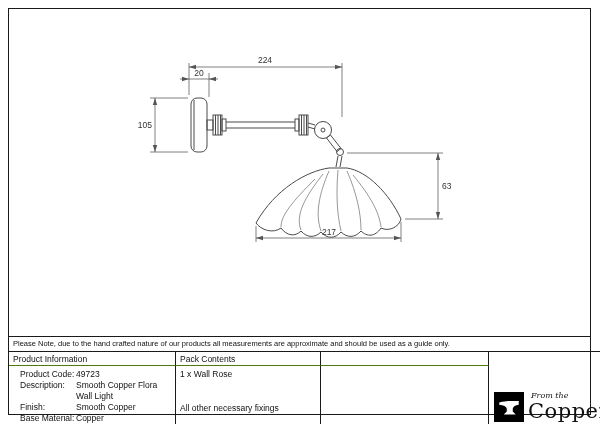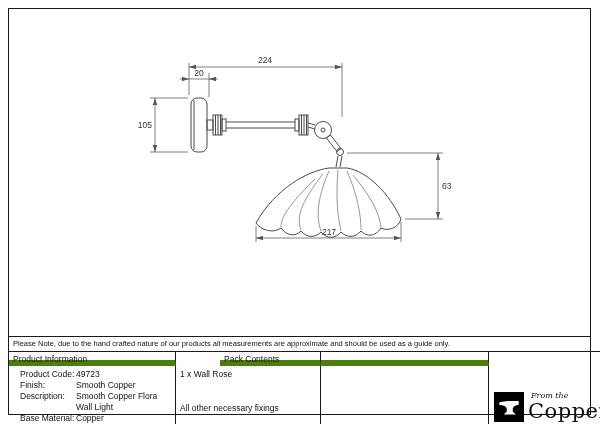--- a/index.html
+++ b/index.html
@@ -13,23 +13,23 @@
   }
   .drawing-svg{position:absolute;left:9px;top:9px;}
   .spec-table{
     position:absolute;left:9px;top:336px;width:581px;height:79px;
     border-top:1px solid #1a1a1a;display:grid;
     grid-template-columns:167px 145px 168px 1fr;
     grid-template-rows:15px 14px 1fr;
     font-size:8.5px;line-height:1;box-sizing:border-box;
   }
   .note-cell{grid-column:1/5;grid-row:1;border-bottom:1px solid #1a1a1a;padding:3px 4px;font-size:7.5px;}
-  .hdr{border-right:1px solid #1a1a1a;border-bottom:6px solid #4d7c0f;padding:3px 4px;}
+  .hdr{border-right:1px solid #1a1a1a;border-bottom:1px solid #4d7c0f;padding:3px 4px;}
   .hdr-product{grid-column:1;grid-row:2;}
-  .hdr-pack{grid-column:2;grid-row:2;margin-left:44px;}
+  .hdr-pack{grid-column:2;grid-row:2;}
   .hdr-empty{grid-column:3;grid-row:2;}
   .cell{border-right:1px solid #1a1a1a;padding:3px 4px;}
   .cell-product{grid-column:1;grid-row:3;}
   .cell-pack{grid-column:2;grid-row:3;}
   .cell-empty{grid-column:3;grid-row:3;}
   .p-row{display:flex;line-height:11px;}
   .p-label{width:56px;flex:none;padding-left:7px;}
   .p-value{flex:1;}
   .pack-item{line-height:11px;}
   .pack-item.gap-top{margin-top:23px;}
@@ -151,26 +151,26 @@
   <div class="hdr hdr-product">Product Information</div>
   <div class="hdr hdr-pack">Pack Contents</div>
   <div class="hdr hdr-empty"></div>
 
   <div class="cell cell-product">
     <div class="p-row">
       <span class="p-label">Product Code:</span>
       <span class="p-value">49723</span>
     </div>
     <div class="p-row">
+      <span class="p-label">Description:</span>
+      <span class="p-value">Smooth Copper Flora Wall Light</span>
+    </div>
+    <div class="p-row">
       <span class="p-label">Finish:</span>
       <span class="p-value">Smooth Copper</span>
-    </div>
-    <div class="p-row">
-      <span class="p-label">Description:</span>
-      <span class="p-value">Smooth Copper Flora Wall Light</span>
     </div>
     <div class="p-row">
       <span class="p-label">Base Material:</span>
       <span class="p-value">Copper</span>
     </div>
   </div>
 
   <div class="cell cell-pack">
     <div class="pack-item">1 x Wall Rose</div>
     <div class="pack-item gap-top">All other necessary fixings</div>

